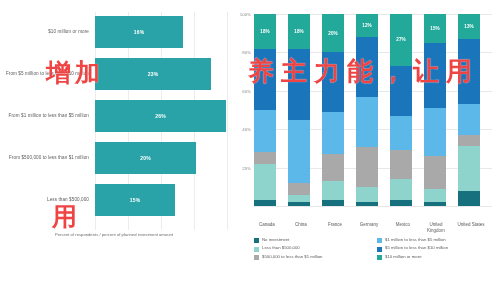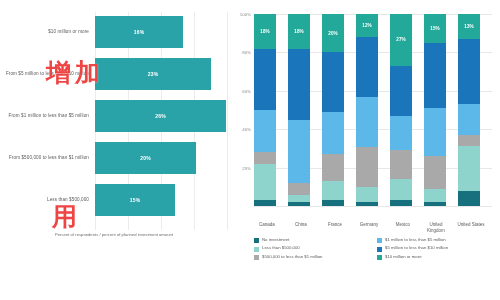--- a/index.html
+++ b/index.html
@@ -303,15 +303,16 @@
         <span class="lgtx">$500,000 to less than $1 million</span>
       </div>
       <div class="lg">
         <span class="lgsw" style="background:#22a99a;"></span>
         <span class="lgtx">$10 million or more</span>
       </div>
     </div>
   </div>
 
   <div class="wm wm-top">增加</div>
+  <div class="wm wm-top2">养主力能，让用</div>
   <div class="wm wm-bot">用</div>
 
 </div>
 
 </body></html>

